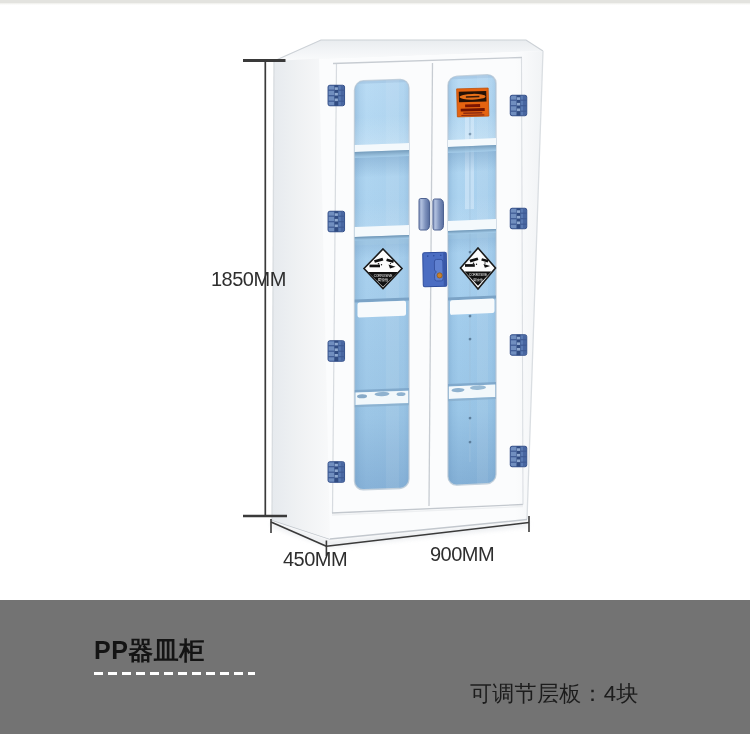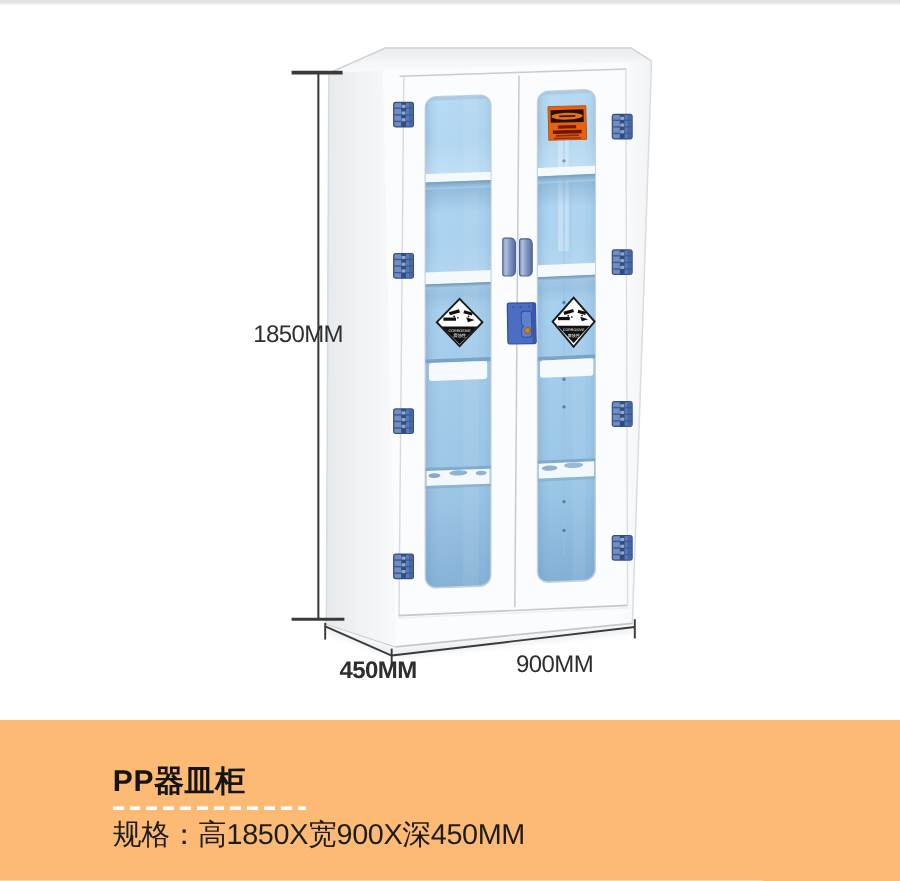--- a/index.html
+++ b/index.html
@@ -271,25 +271,25 @@
 </g>
 
 <g stroke="#3a3a3a" stroke-width="1.6">
   <line x1="326.4" y1="546.3" x2="529" y2="522.5"></line>
   <line x1="529" y1="516" x2="529" y2="532"></line>
 </g>
 </svg>
 
 <div class="abs dimtxt" style="left:179px;top:269px;">1850MM</div>
 
-<div class="abs dimtxt" style="left:251px;top:549px;font-weight:bold;">450MM</div>
+<div class="abs dimtxt" style="left:251px;top:549px;">450MM</div>
 
 <div class="abs dimtxt" style="left:398px;top:544px;">900MM</div>
 
-<div class="abs" style="left:0;top:600px;width:750px;height:134px;background:#fdba74;">
+<div class="abs" style="left:0;top:600px;width:750px;height:134px;background:#737373;">
 
   <div class="abs" style="left:94px;top:34px;font-size:25px;font-weight:700;color:#141414;letter-spacing:0.5px;">PP器皿柜</div>
 
   <div class="abs" style="left:94px;top:72px;width:161px;height:3px;background:repeating-linear-gradient(90deg,#ffffff 0 9px,rgba(0,0,0,0) 9px 14px);"></div>
 
-  <div class="abs" style="left:94px;top:79px;font-size:24px;letter-spacing:-0.3px;color:#1c1c1c;">规格：高1850X宽900X深450MM</div>
-
+
+  <div class="abs" style="left:470px;top:79px;font-size:22px;letter-spacing:0.3px;color:#1c1c1c;">可调节层板：4块</div>
 </div>
 
 </body></html>

